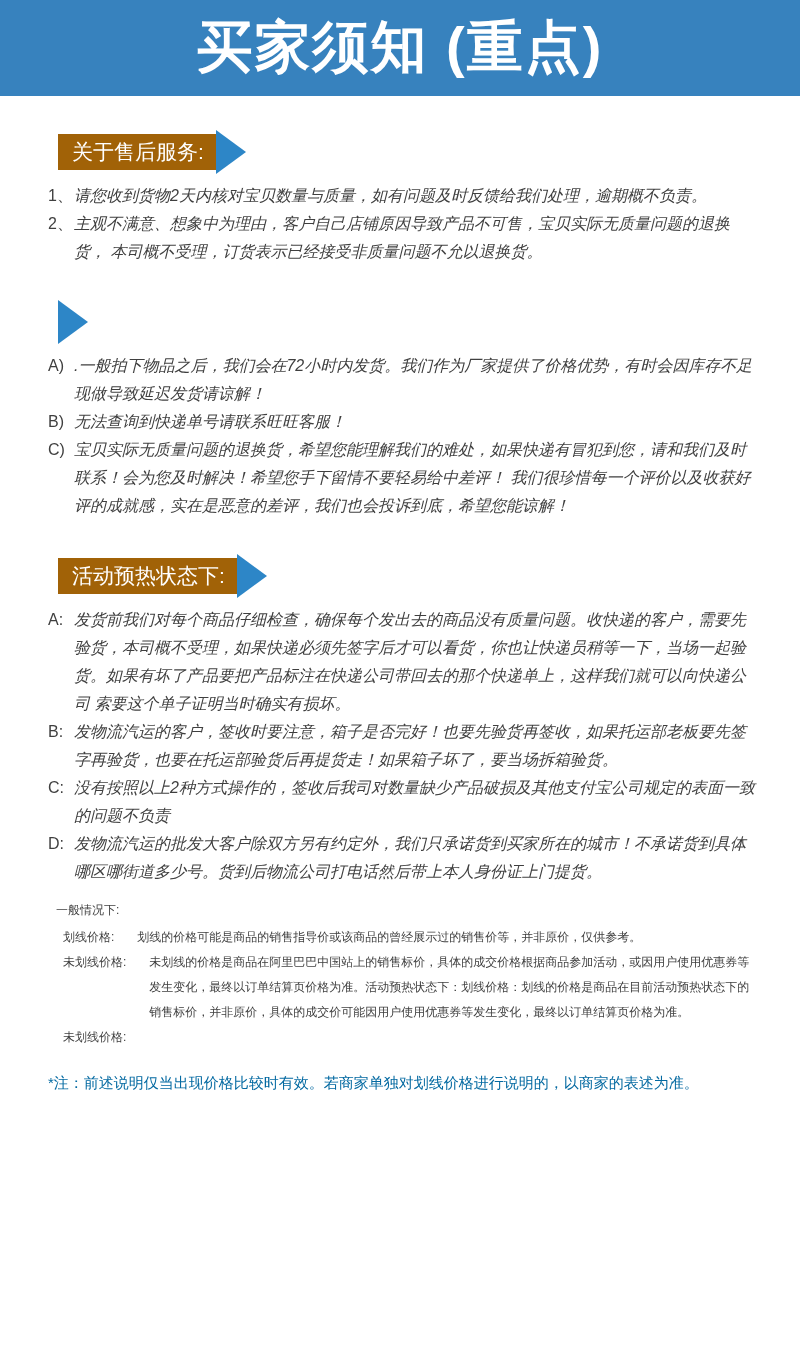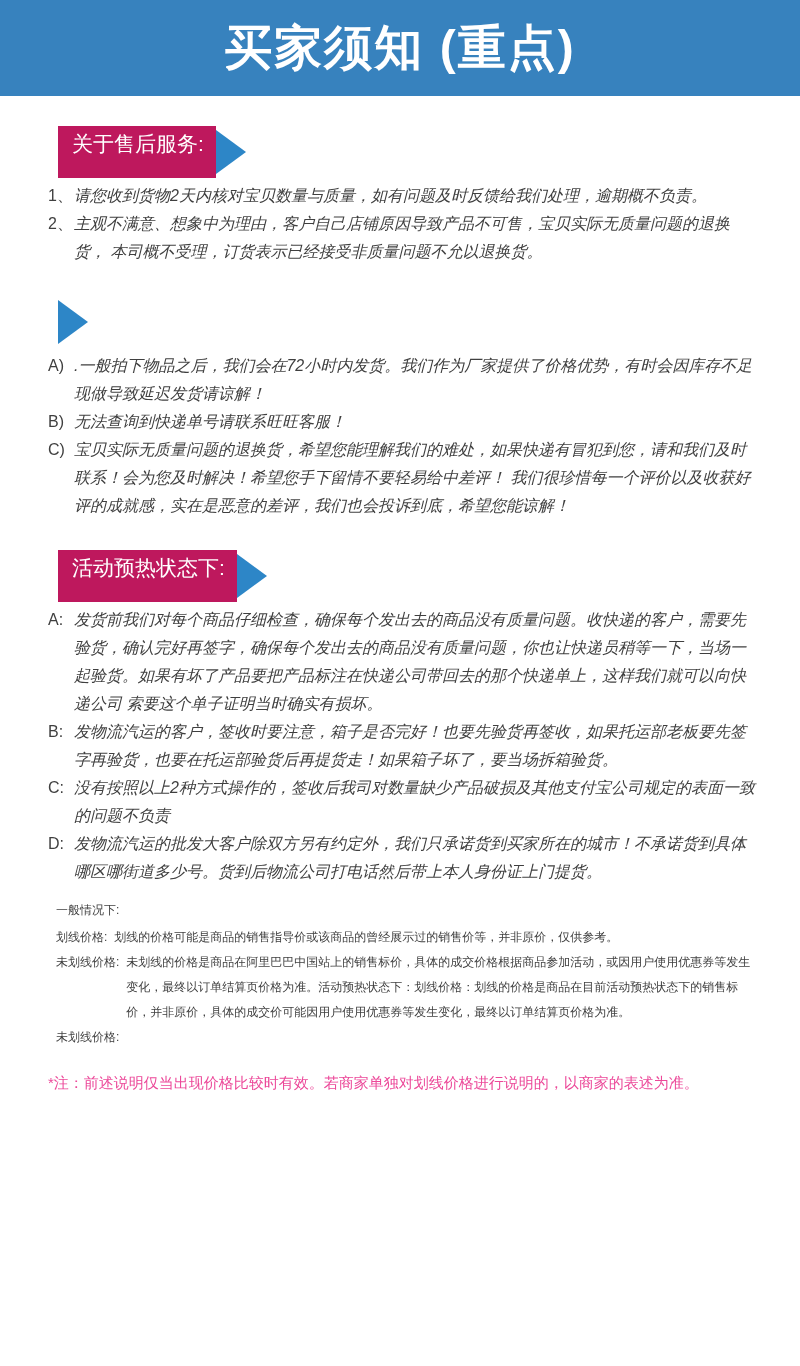--- a/index.html
+++ b/index.html
@@ -19,40 +19,40 @@
   
   .header {
     height: 96px;
     background: #3782be;
     display: flex;
     align-items: center;
     justify-content: center;
   }
   .header .title {
     color: #ffffff;
-    font-size: 48px;
+    font-size: 56px;
     font-weight: 600;
     letter-spacing: 2px;
     margin: 0;
   }
 
   
   .banner {
     display: flex;
     align-items: center;
     margin: 34px 0 0 58px;
     height: 44px;
   }
   .banner .banner-label {
-    background: #be185d;
+    background: #a16207;
     color: #ffffff;
     font-size: 21px;
     height: 36px;
     line-height: 36px;
-    padding: 0 12px 16px 14px;
+    padding: 0 12px 0 14px;
     white-space: nowrap;
   }
   .banner .banner-arrow {
     width: 0;
     height: 0;
     border-top: 22px solid transparent;
     border-bottom: 22px solid transparent;
     border-left: 30px solid #2d86c7;
   }
 
@@ -75,29 +75,30 @@
     margin: 12px 40px 0 56px;
     width: 704px;
     font-size: 12px;
     line-height: 25px;
   }
   .pricing-body .intro { margin-bottom: 2px; }
   .entry { display: flex; }
   .entry .label {
     white-space: nowrap;
     margin-right: 7px;
+    margin-left: 7px;
   }
-  .entry .etext { flex: 1; }
+  .entry .etext { flex: 1; margin-left: 16px; }
 
   
   .note {
     margin: 22px 40px 4px 48px;
     font-size: 15px;
     line-height: 22px;
-    color: #ec4899;
+    color: #0369a1;
   }
 </style>
 </head>
 <body>
 
 <div class="page">
 
   <div class="header">
     <h1 class="title">买家须知 (重点)</h1>
   </div>
@@ -140,21 +141,21 @@
   </div>
 
   <div>
     <div class="banner">
       <span class="banner-label">活动预热状态下:</span>
       <span class="banner-arrow"></span>
     </div>
     <div class="list">
       <div class="row">
         <span class="marker">A:</span>
-        <span class="text">发货前我们对每个商品仔细检查，确保每个发出去的商品没有质量问题。收快递的客户，需要先验货，确认完好再签字，确保每个发出去的商品没有质量问题，你也让快递员稍等一下，当场一起验货。如果有坏了产品要把产品标注在快递公司带回去的那个快递单上，这样我们就可以向快递公司 索要这个单子证明当时确实有损坏。</span>
+        <span class="text">发货前我们对每个商品仔细检查，确保每个发出去的商品没有质量问题。收快递的客户，需要先验货，本司概不受理，如果快递必须先签字后才可以看货，你也让快递员稍等一下，当场一起验货。如果有坏了产品要把产品标注在快递公司带回去的那个快递单上，这样我们就可以向快递公司 索要这个单子证明当时确实有损坏。</span>
       </div>
       <div class="row">
         <span class="marker">B:</span>
         <span class="text">发物流汽运的客户，签收时要注意，箱子是否完好！也要先验货再签收，如果托运部老板要先签字再验货，也要在托运部验货后再提货走！如果箱子坏了，要当场拆箱验货。</span>
       </div>
       <div class="row">
         <span class="marker">C:</span>
         <span class="text">没有按照以上2种方式操作的，签收后我司对数量缺少产品破损及其他支付宝公司规定的表面一致的问题不负责</span>
       </div>
       <div class="row">

